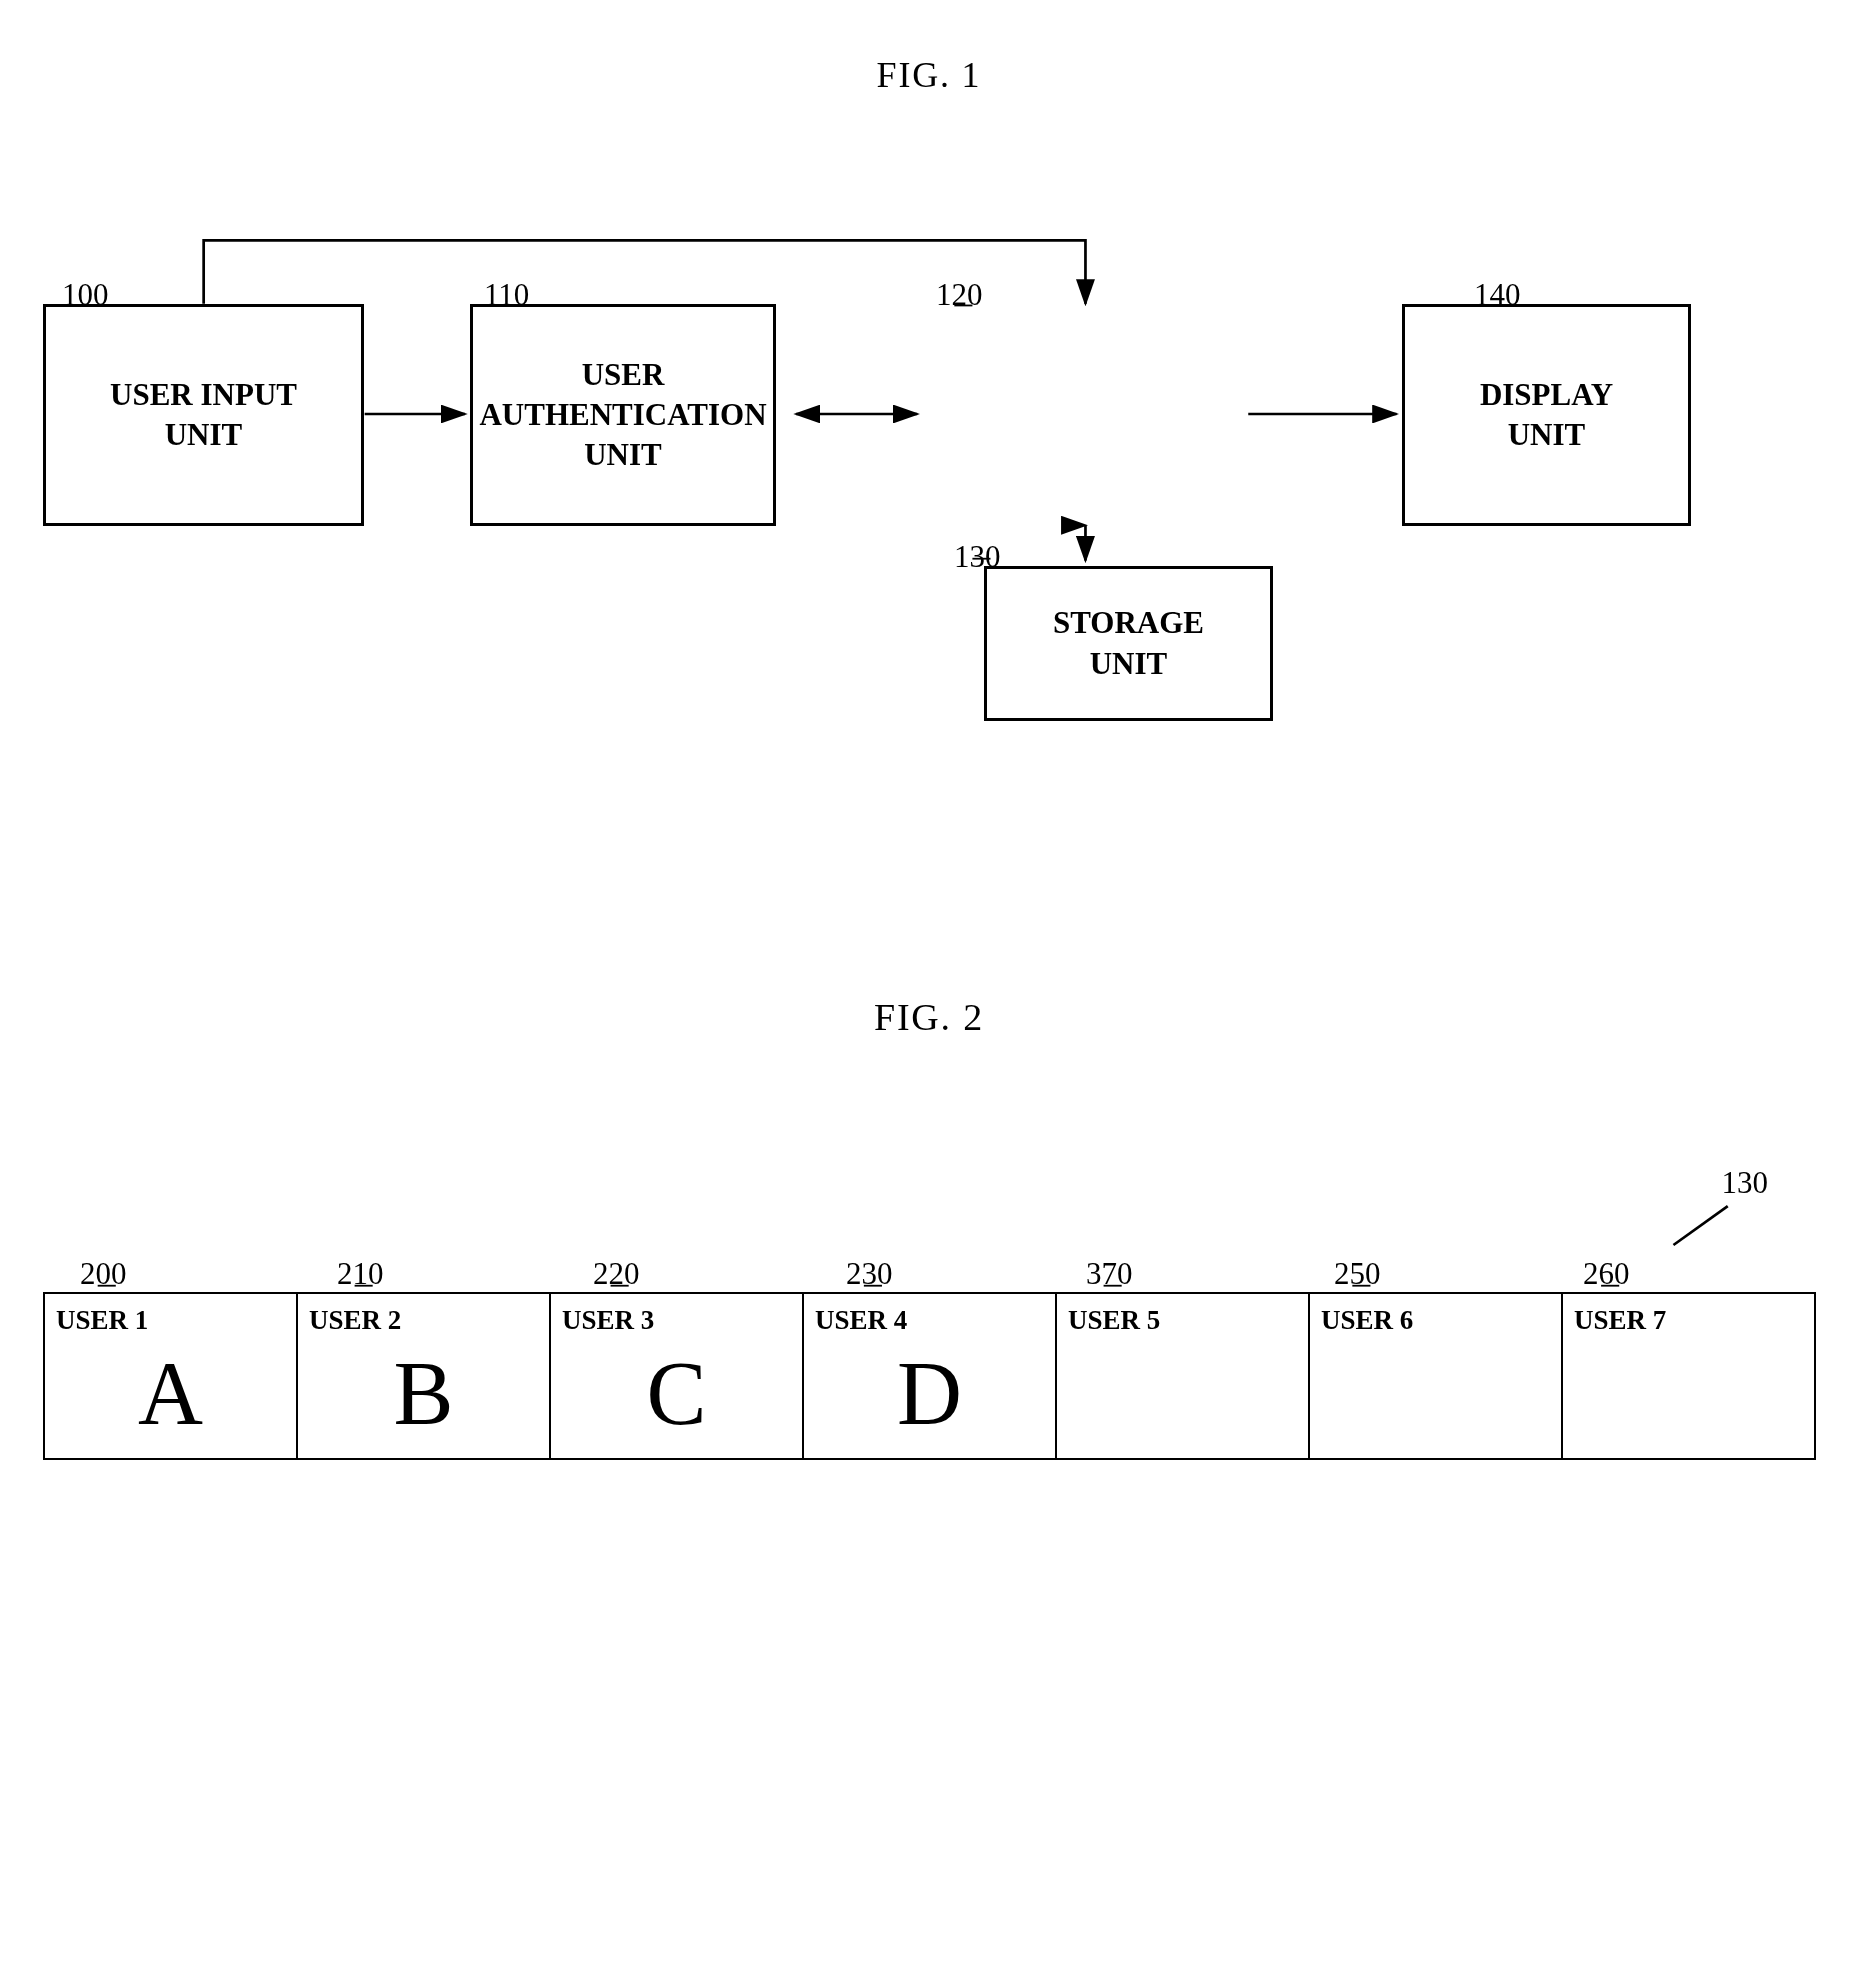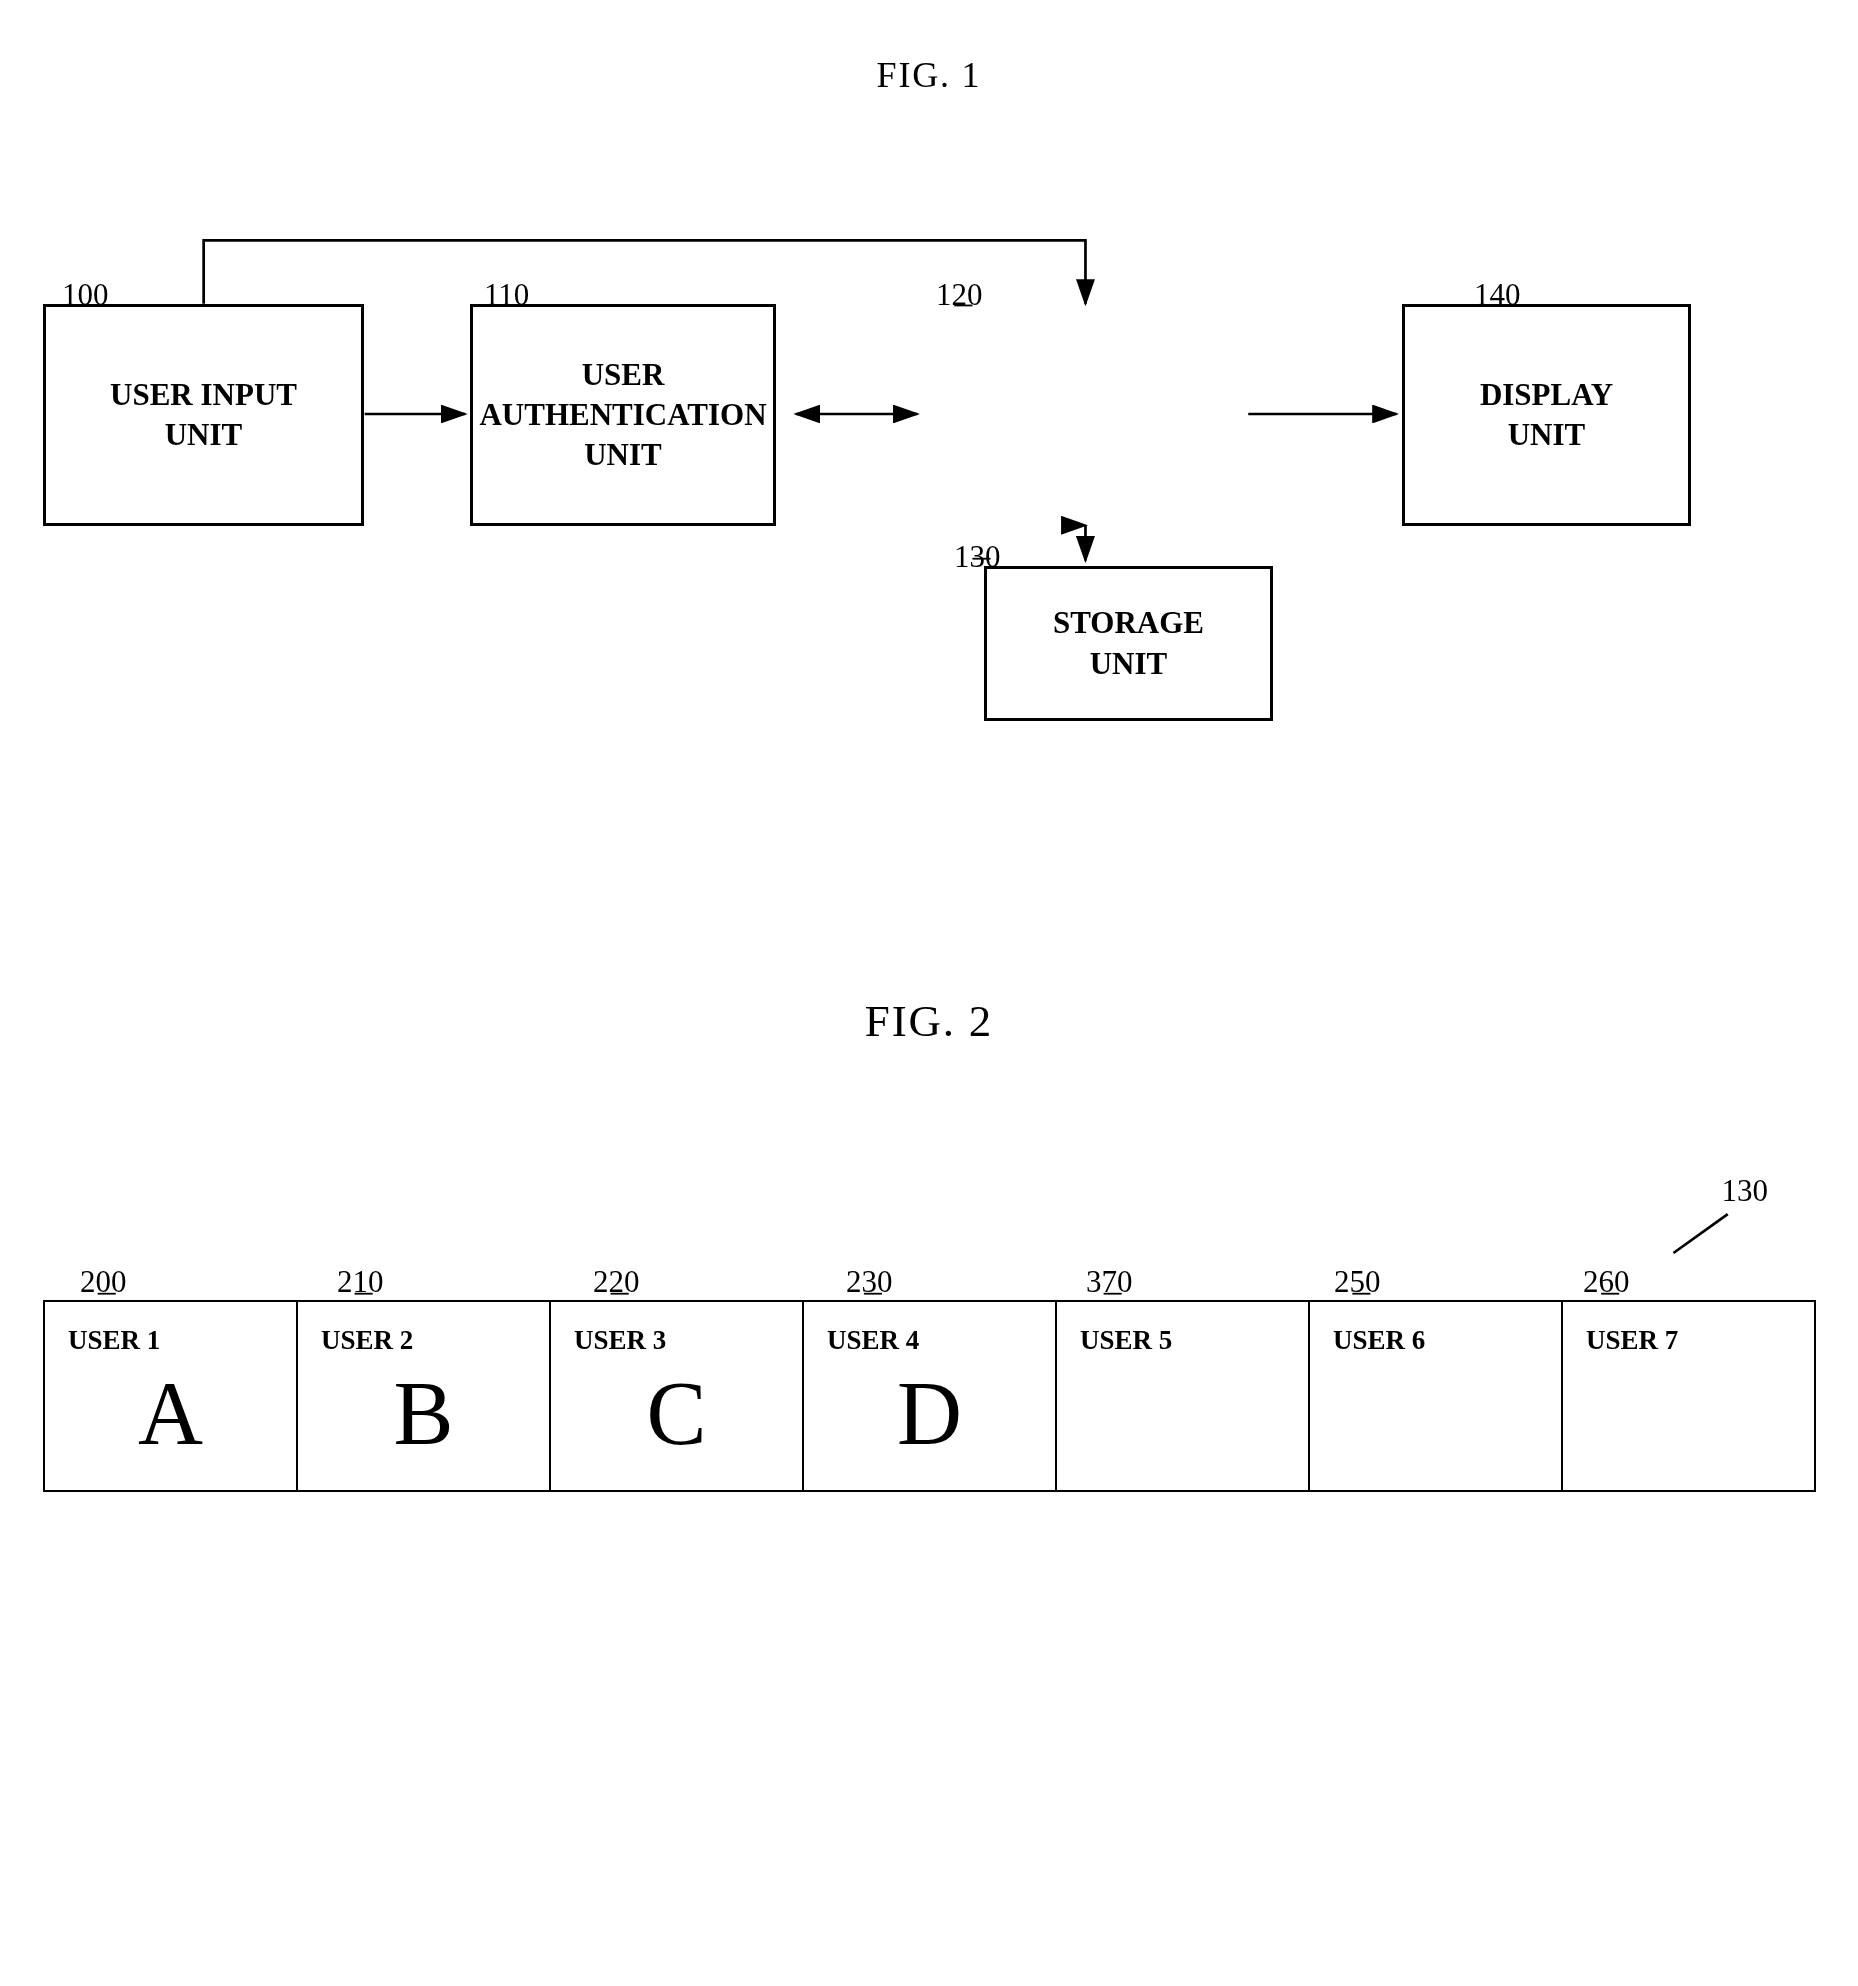--- a/index.html
+++ b/index.html
@@ -105,21 +105,21 @@
     
     .fig2-section {
       position: absolute;
       top: 995px;
       left: 0;
       width: 1858px;
     }
 
     .fig2-title {
       text-align: center;
-      font-size: 45px;
+      font-size: 38px;
       font-weight: normal;
       letter-spacing: 1.8px;
       margin-bottom: 72px;
     }
 
     .fig2-diagram {
       position: relative;
       width: 1858px;
       height: 543px;
     }
@@ -143,21 +143,21 @@
 
     .user-table {
       width: 100%;
       border-collapse: collapse;
     }
 
     .user-table td {
       border: 2.7px solid #000;
       width: calc(100% / 7);
       vertical-align: top;
-      padding: 12px;
+      padding: 0;
     }
 
     .user-cell-header {
       font-size: 27px;
       font-weight: bold;
       padding: 11px 7.2px 3.6px 11px;
       display: block;
     }
 
     .user-cell-letter {

